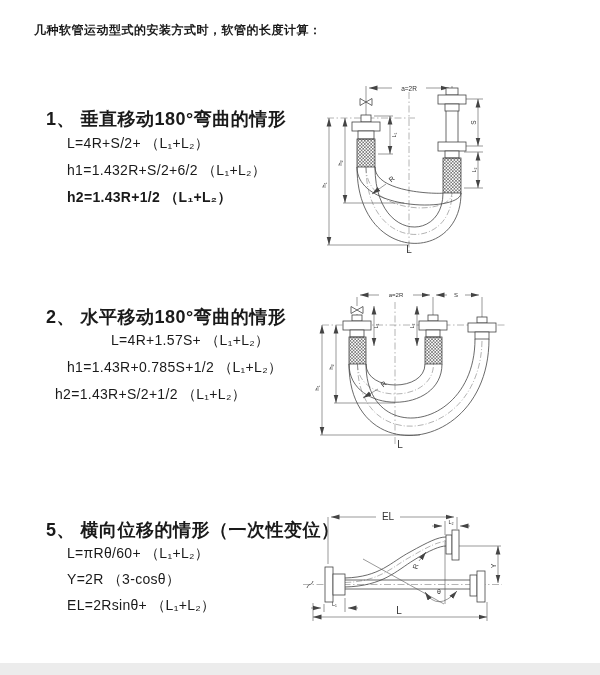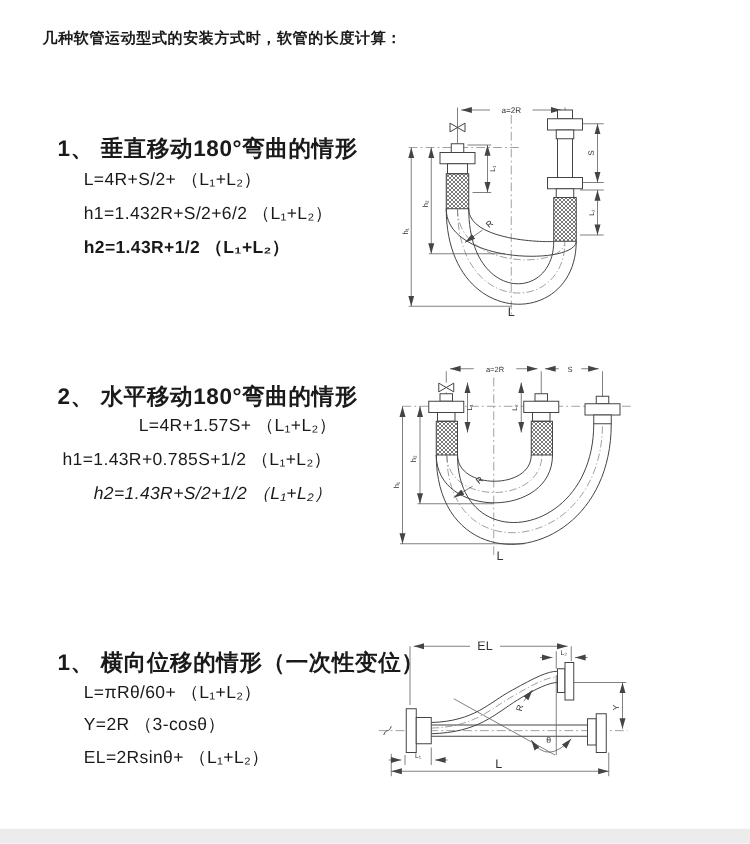--- a/index.html
+++ b/index.html
@@ -7,21 +7,21 @@
     width:600px;height:675px;position:relative;background:#ffffff;
     font-family:"Liberation Sans","DejaVu Sans",sans-serif;color:#1a1a1a;
     overflow:hidden;
   }
   .abs{position:absolute;}
   .page-title{left:34px;top:22px;font-size:12px;font-weight:bold;letter-spacing:.5px;}
   .sec-heading{font-size:18px;font-weight:bold;letter-spacing:.5px;}
   .formula{font-size:14px;letter-spacing:.3px;}
   
   #s1-h{left:46px;top:107px;} #s1-f0{left:67px;top:135px;} #s1-f1{left:67px;top:162px;} #s1-f2{left:67px;top:189px;font-weight:bold;}
-  #s2-h{left:46px;top:305px;} #s2-f0{left:67px;top:332px;margin-left:44px;} #s2-f1{left:50px;top:359px;text-align:right;} #s2-f2{left:75px;top:386px;font-style:italic;}
+  #s2-h{left:46px;top:305px;} #s2-f0{left:67px;top:332px;margin-left:44px;} #s2-f1{left:67px;top:359px;text-align:right;} #s2-f2{left:55px;top:386px;}
   #s3-h{left:46px;top:518px;} #s3-f0{left:67px;top:545px;} #s3-f1{left:67px;top:571px;} #s3-f2{left:67px;top:597px;text-align:right;}
   svg{position:absolute;overflow:visible;}
   #dia1{left:300px;top:70px;} #dia2{left:300px;top:280px;} #dia3{left:295px;top:500px;}
   svg text{font-family:"Liberation Sans","DejaVu Sans",sans-serif;fill:#333;}
   .ln{stroke:#444;stroke-width:.8;fill:none;}
   .fit{stroke:#444;stroke-width:.8;fill:#fff;}
   .braid{stroke:#444;stroke-width:.8;}
   .dim{stroke:#555;stroke-width:.6;fill:none;}
   .axis{stroke:#777;stroke-width:.55;fill:none;stroke-dasharray:7 2.5 1.5 2.5;}
   .hosecl{stroke:#666;stroke-width:.5;fill:none;stroke-dasharray:6 2 1 2;}
@@ -35,21 +35,21 @@
 <div class="abs sec-heading" id="s1-h">1、 垂直移动180°弯曲的情形</div>
 <div class="abs formula" id="s1-f0">L=4R+S/2+ （L₁+L₂）</div>
 <div class="abs formula" id="s1-f1">h1=1.432R+S/2+6/2 （L₁+L₂）</div>
 <div class="abs formula" id="s1-f2">h2=1.43R+1/2 （L₁+L₂）</div>
 
 <div class="abs sec-heading" id="s2-h">2、 水平移动180°弯曲的情形</div>
 <div class="abs formula" id="s2-f0">L=4R+1.57S+ （L₁+L₂）</div>
 <div class="abs formula" id="s2-f1">h1=1.43R+0.785S+1/2 （L₁+L₂）</div>
 <div class="abs formula" id="s2-f2">h2=1.43R+S/2+1/2 （L₁+L₂）</div>
 
-<div class="abs sec-heading" id="s3-h">1、 横向位移的情形（一次性变位）</div>
+<div class="abs sec-heading" id="s3-h">5、 横向位移的情形（一次性变位）</div>
 <div class="abs formula" id="s3-f0">L=πRθ/60+ （L₁+L₂）</div>
 <div class="abs formula" id="s3-f1">Y=2R （3-cosθ）</div>
 <div class="abs formula" id="s3-f2">EL=2Rsinθ+ （L₁+L₂）</div>
 
 <svg id="dia1" width="300" height="195" viewBox="300 70 300 195">
   <defs>
     <marker id="ar1" markerWidth="9" markerHeight="7" refX="8.5" refY="3" orient="auto-start-reverse" markerUnits="userSpaceOnUse">
       <path d="M0,0.6 L8.5,3 L0,5.4 z" fill="#444"></path>
     </marker>
     <pattern id="br1" width="3.2" height="3.2" patternUnits="userSpaceOnUse">

